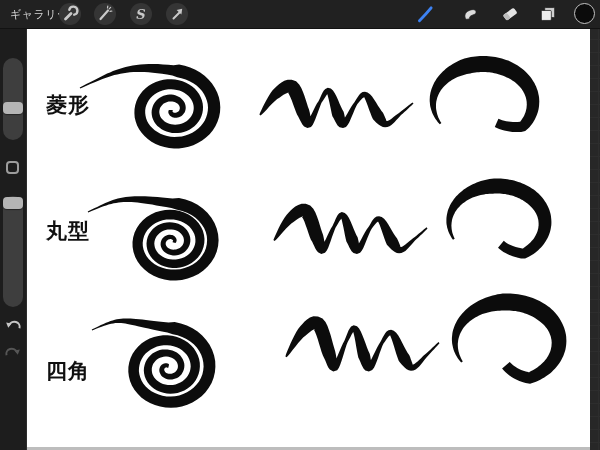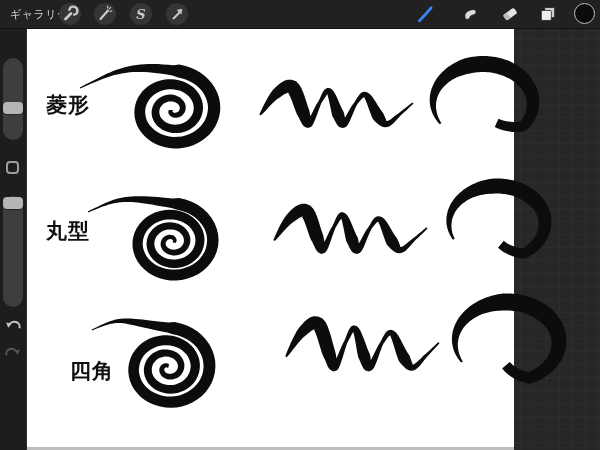--- a/index.html
+++ b/index.html
@@ -28,28 +28,28 @@
   .slider .handle{position:absolute;left:0;width:20px;height:12px;background:#b5b5b5;
                   border-radius:4px;box-shadow:0 1px 1px rgba(0,0,0,.4);}
   #slider-size{top:30px;height:82px;}
   #slider-opacity{top:168px;height:111px;}
   .modify{position:absolute;left:6px;top:133px;width:13px;height:13px;background:transparent;
           border:2px solid #9d9d9d;border-radius:4px;padding:0;}
   .histbtn{position:absolute;left:4px;width:18px;height:18px;background:none;border:none;padding:0;}
   #undo{top:289px;color:#c6c6c6;}
   #redo{top:316px;color:#565656;transform:scaleX(-1);}
   
-  .canvas{position:absolute;left:27px;top:28px;width:487px;height:419px;background:#ffffff;
+  .canvas{position:absolute;left:27px;top:28px;width:563px;height:419px;background:#ffffff;
           border-bottom:3px solid #bdbdbd;box-sizing:content-box;z-index:3;}
   .canvas svg{position:absolute;left:0;top:0;}
   .rowlabel{position:absolute;font-size:21px;font-weight:bold;color:#101010;
             letter-spacing:1px;line-height:1;cursor:default;}
   #label-0{left:19px;top:66px;}
   #label-1{left:19px;top:192px;}
-  #label-2{left:19px;top:332px;margin-left:24px;}
+  #label-2{left:19px;top:332px;}
 </style>
 </head>
 <body>
 
 <div class="app">
 
   <div class="topbar">
     <span class="gallery">ギャラリー</span>
 
     <button class="toolbtn" style="left:59px">

